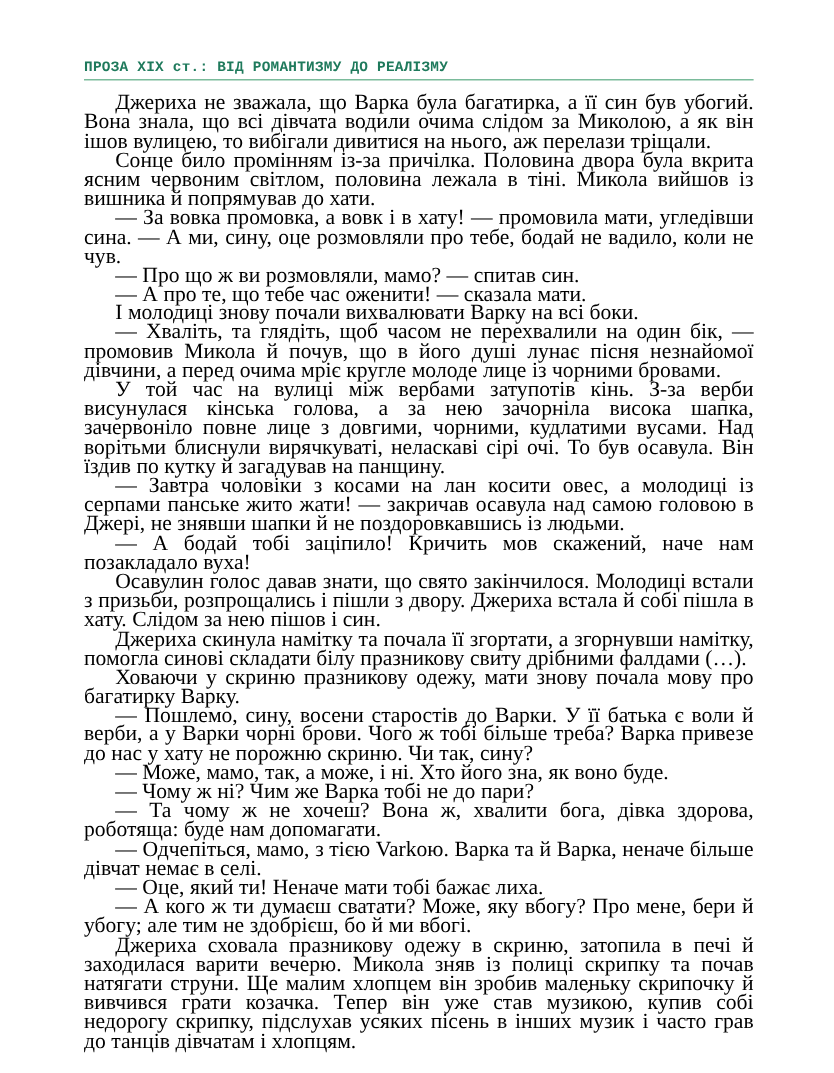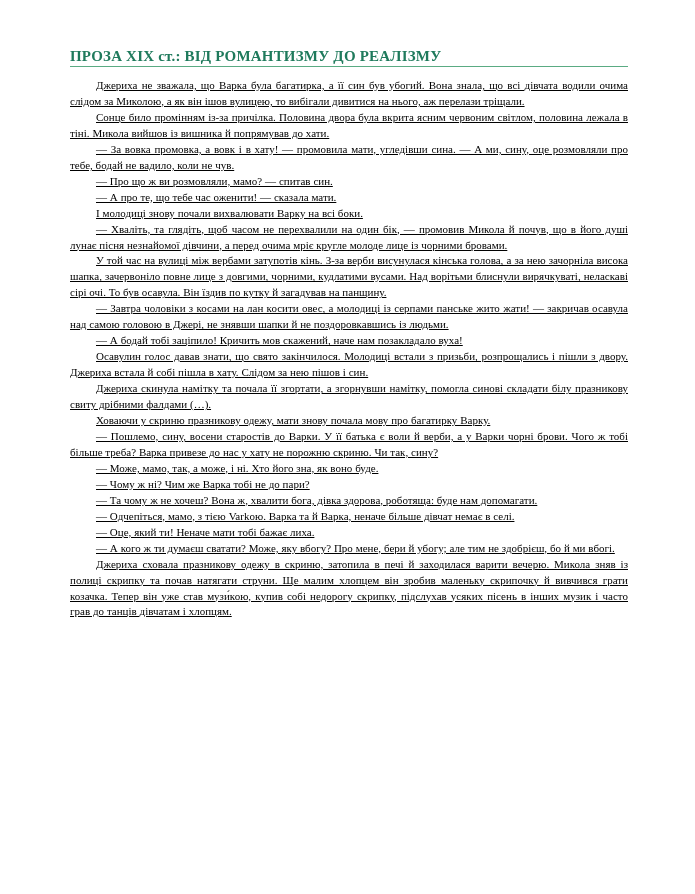--- a/index.html
+++ b/index.html
@@ -25,22 +25,22 @@
   }
 
   
   .running-head {
     position: absolute;
     left: 70px;
     top: 49px;
     width: 558px;
   }
   .running-head-text {
-    font-family: Liberation Serif, serif;
-    font-size: 15px;
+    font-family: Liberation Mono, monospace;
+    font-size: 12px;
     font-weight: bold;
     letter-spacing: 0.2px;
     color: #1f7a5c;
     white-space: nowrap;
     line-height: 14px;
   }
   .running-head-rule {
     margin-top: 3px;
     width: 558px;
     height: 1px;
@@ -49,28 +49,27 @@
 
   
   .body-copy {
     position: absolute;
     left: 70px;
     top: 78px;
     width: 558px;
   }
   .body-copy p {
     margin: 0;
-    font-size: 11px;
+    font-size: 18px;
     line-height: 15.95px;
     text-align: justify;
     text-indent: 26px;
     hyphens: manual;
     -webkit-hyphens: manual;
     word-spacing: 0.1px;
-    text-decoration: underline;
   }
 
   
   .footer {
     position: absolute;
     left: 0;
     bottom: 0;
     width: 695px;
     height: 80px;
   }

